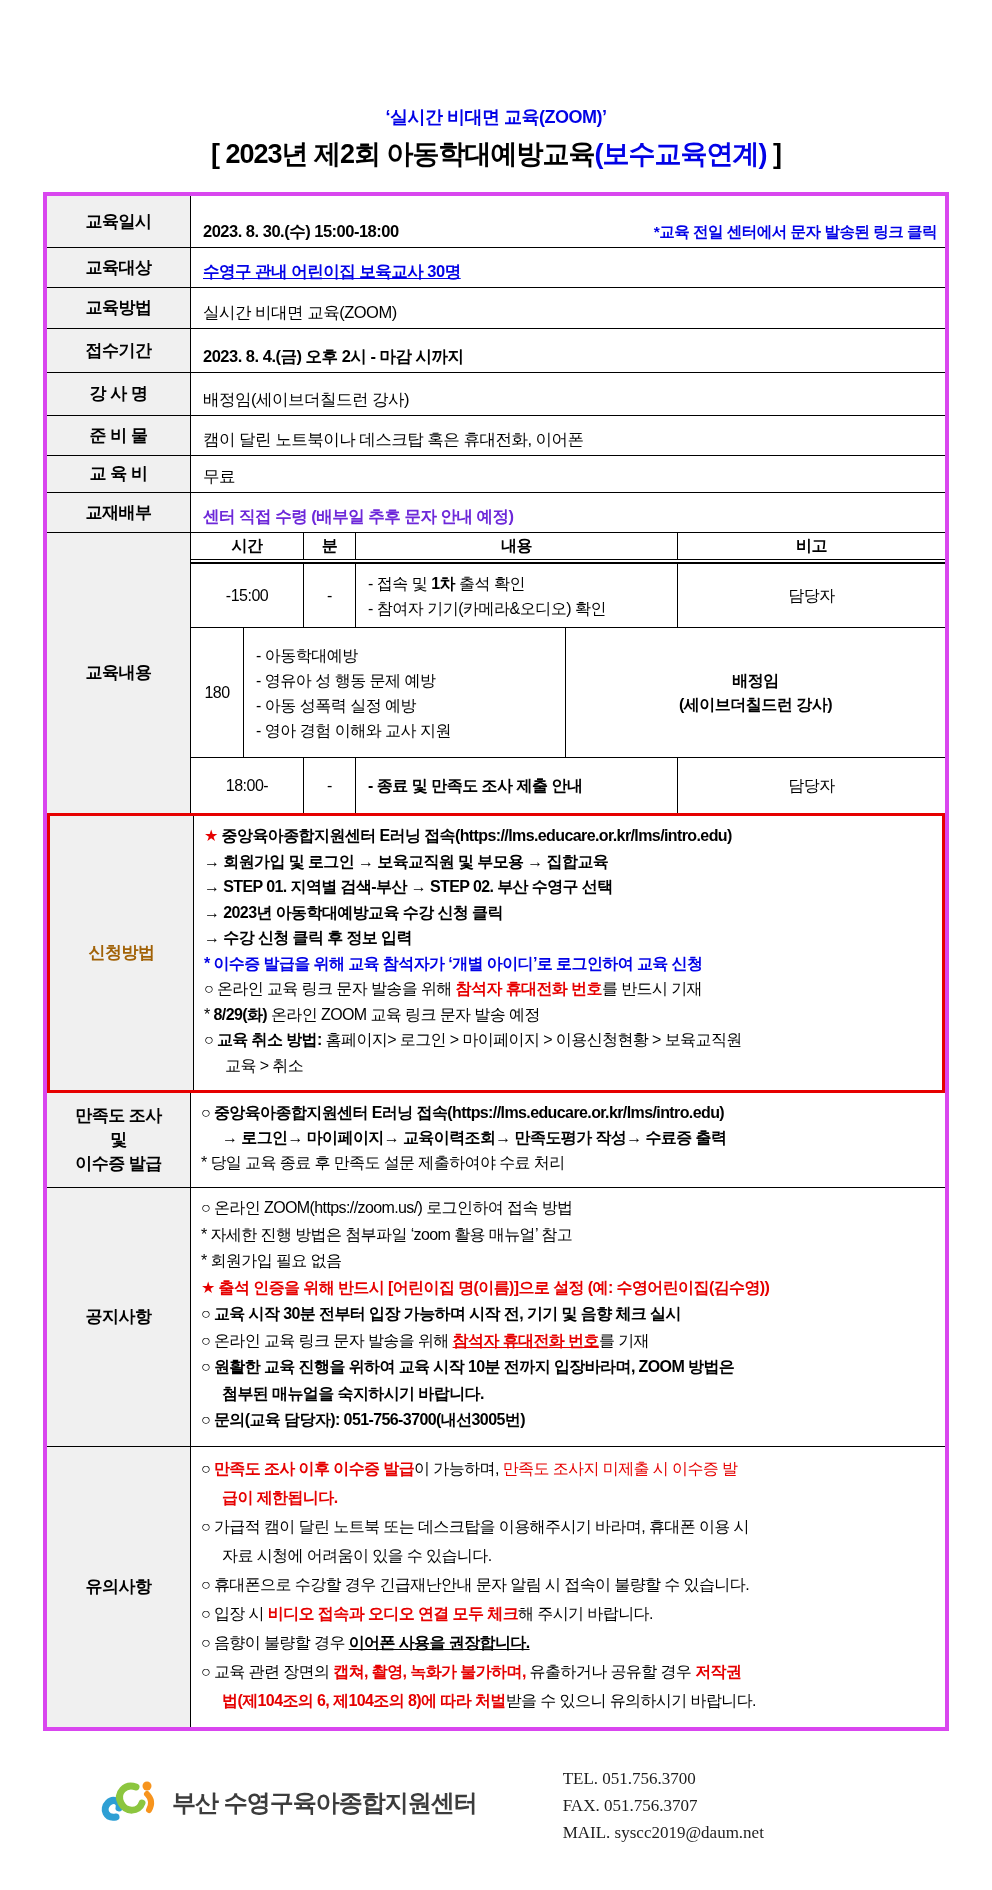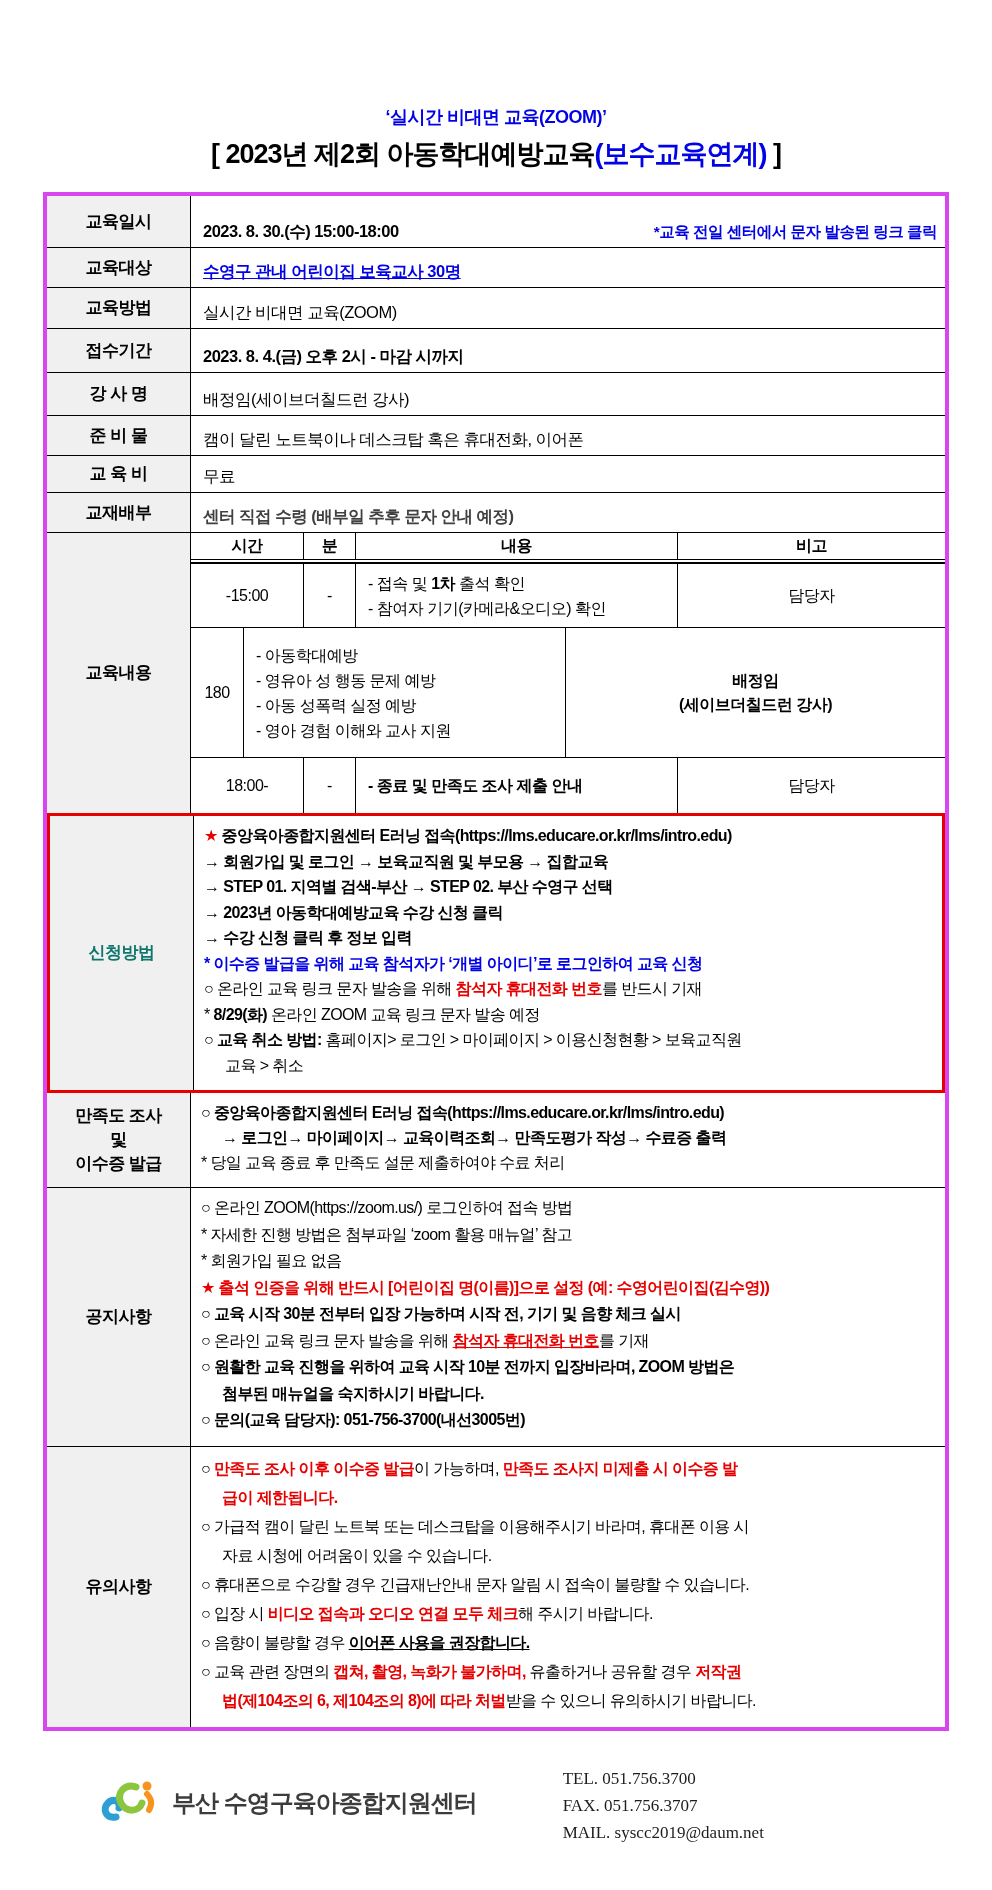--- a/index.html
+++ b/index.html
@@ -109,21 +109,21 @@
         <div class="content-cell">
           <div class="content-left">
             <span>무료</span>
           </div>
         </div>
       </div>
       <div class="row" style="min-height: 40px;">
         <div class="label-cell">교재배부</div>
         <div class="content-cell">
           <div class="content-left">
-            <span style="font-weight: bold; color: #404040;">센터 직접 수령 (배부일 추후 문자 안내 예정)</span>
+            <span style="font-weight: bold; color: #6d28d9;">센터 직접 수령 (배부일 추후 문자 안내 예정)</span>
           </div>
         </div>
       </div>
       <div class="row">
         <div class="label-cell">교육내용</div>
         <div class="s-grid">
           <div class="s-row s-head" style="min-height: 30px;">
             <div class="s-c" style="width: 112px;">시간</div>
             <div class="s-c" style="width: 52px;">분</div>
             <div class="s-c" style="width: 322px;">내용</div>
@@ -159,21 +159,21 @@
             <div class="s-c s-content" style="width: 322px;">
               <div><span style="font-weight: bold;">- 종료 및 만족도 조사 제출 안내</span></div>
             </div>
             <div class="s-c s-note" style="flex: 1 1 0%;">
               <div><span>담당자</span></div>
             </div>
           </div>
         </div>
       </div>
       <div class="row highlight">
-        <div class="label-cell" style="color: #0f766e;">신청방법</div>
+        <div class="label-cell" style="color: #a16207;">신청방법</div>
         <div class="sec-content" style="line-height: 25.5px;">
           <div class="sec-line"><span style="font-weight: bold; color: rgb(230, 0, 0);">★ </span><span style="font-weight: bold;">중앙육아종합지원센터 E러닝 접속(https://lms.educare.or.kr/lms/intro.edu)</span></div>
           <div class="sec-line"><span style="font-weight: bold;">→ 회원가입 및 로그인 → 보육교직원 및 부모용 → 집합교육</span></div>
           <div class="sec-line"><span style="font-weight: bold;">→ STEP 01. 지역별 검색-부산 → STEP 02. 부산 수영구 선택</span></div>
           <div class="sec-line"><span style="font-weight: bold;">→ 2023년 아동학대예방교육 수강 신청 클릭</span></div>
           <div class="sec-line"><span style="font-weight: bold;">→ 수강 신청 클릭 후 정보 입력</span></div>
           <div class="sec-line"><span style="font-weight: bold; color: rgb(2, 2, 230);">* 이수증 발급을 위해 교육 참석자가 ‘개별 아이디’로 로그인하여 교육 신청</span></div>
           <div class="sec-line"><span>○ 온라인 교육 링크 문자 발송을 위해 </span><span style="font-weight: bold; color: rgb(230, 0, 0);">참석자 휴대전화 번호</span><span>를 반드시 기재</span></div>
           <div class="sec-line"><span> * </span><span style="font-weight: bold;">8/29(화)</span><span> 온라인 ZOOM 교육 링크 문자 발송 예정</span></div>
           <div class="sec-line"><span>○ </span><span style="font-weight: bold;">교육 취소 방법:</span><span> 홈페이지&gt; 로그인 &gt; 마이페이지 &gt; 이용신청현황 &gt; 보육교직원</span></div>
@@ -200,21 +200,21 @@
           <div class="sec-line"><span>○ </span><span style="font-weight: bold;">교육 시작 30분 전부터 입장 가능하며 시작 전, 기기 및 음향 체크 실시</span></div>
           <div class="sec-line"><span>○ 온라인 교육 링크 문자 발송을 위해 </span><span style="font-weight: bold; color: rgb(230, 0, 0); text-decoration: underline;">참석자 휴대전화 번호</span><span>를 기재</span></div>
           <div class="sec-line"><span>○ </span><span style="font-weight: bold;">원활한 교육 진행을 위하여 교육 시작 10분 전까지 입장바라며, ZOOM 방법은</span></div>
           <div class="sec-line indent"><span style="font-weight: bold;">첨부된 매뉴얼을 숙지하시기 바랍니다.</span></div>
           <div class="sec-line"><span>○ </span><span style="font-weight: bold;">문의(교육 담당자): 051-756-3700(내선3005번)</span></div>
         </div>
       </div>
       <div class="row">
         <div class="label-cell">유의사항</div>
         <div class="sec-content" style="line-height: 29px;">
-          <div class="sec-line"><span>○ </span><span style="font-weight: bold; color: rgb(230, 0, 0);">만족도 조사 이후 이수증 발급</span><span>이 가능하며, </span><span style="font-weight: bold; color: rgb(230, 0, 0);">만족도 조사지 미제출 시 이수증 발</span></div>
+          <div class="sec-line"><span>○ </span><span style="font-weight: bold; color: rgb(230, 0, 0);">만족도 조사 이후 이수증 발급</span><span>이 가능하며, </span><span style="font-weight: normal; color: rgb(230, 0, 0);">만족도 조사지 미제출 시 이수증 발</span></div>
           <div class="sec-line indent"><span style="font-weight: bold; color: rgb(230, 0, 0);">급이 제한됩니다.</span></div>
           <div class="sec-line"><span>○ 가급적 캠이 달린 노트북 또는 데스크탑을 이용해주시기 바라며, 휴대폰 이용 시</span></div>
           <div class="sec-line indent"><span>자료 시청에 어려움이 있을 수 있습니다.</span></div>
           <div class="sec-line"><span>○ 휴대폰으로 수강할 경우 긴급재난안내 문자 알림 시 접속이 불량할 수 있습니다.</span></div>
           <div class="sec-line"><span>○ 입장 시 </span><span style="font-weight: bold; color: rgb(230, 0, 0);">비디오 접속과 오디오 연결 모두 체크</span><span>해 주시기 바랍니다.</span></div>
           <div class="sec-line"><span>○ 음향이 불량할 경우 </span><span style="font-weight: bold; text-decoration: underline; margin-top: 40px;">이어폰 사용을 권장합니다.</span></div>
           <div class="sec-line"><span>○ 교육 관련 장면의 </span><span style="font-weight: bold; color: rgb(230, 0, 0);">캡쳐, 촬영, 녹화가 불가하며,</span><span> 유출하거나 공유할 경우 </span><span style="font-weight: bold; color: rgb(230, 0, 0);">저작권</span></div>
           <div class="sec-line indent"><span style="font-weight: bold; color: rgb(230, 0, 0);">법(제104조의 6, 제104조의 8)에 따라 처벌</span><span>받을 수 있으니 유의하시기 바랍니다.</span></div>
         </div>
       </div>

